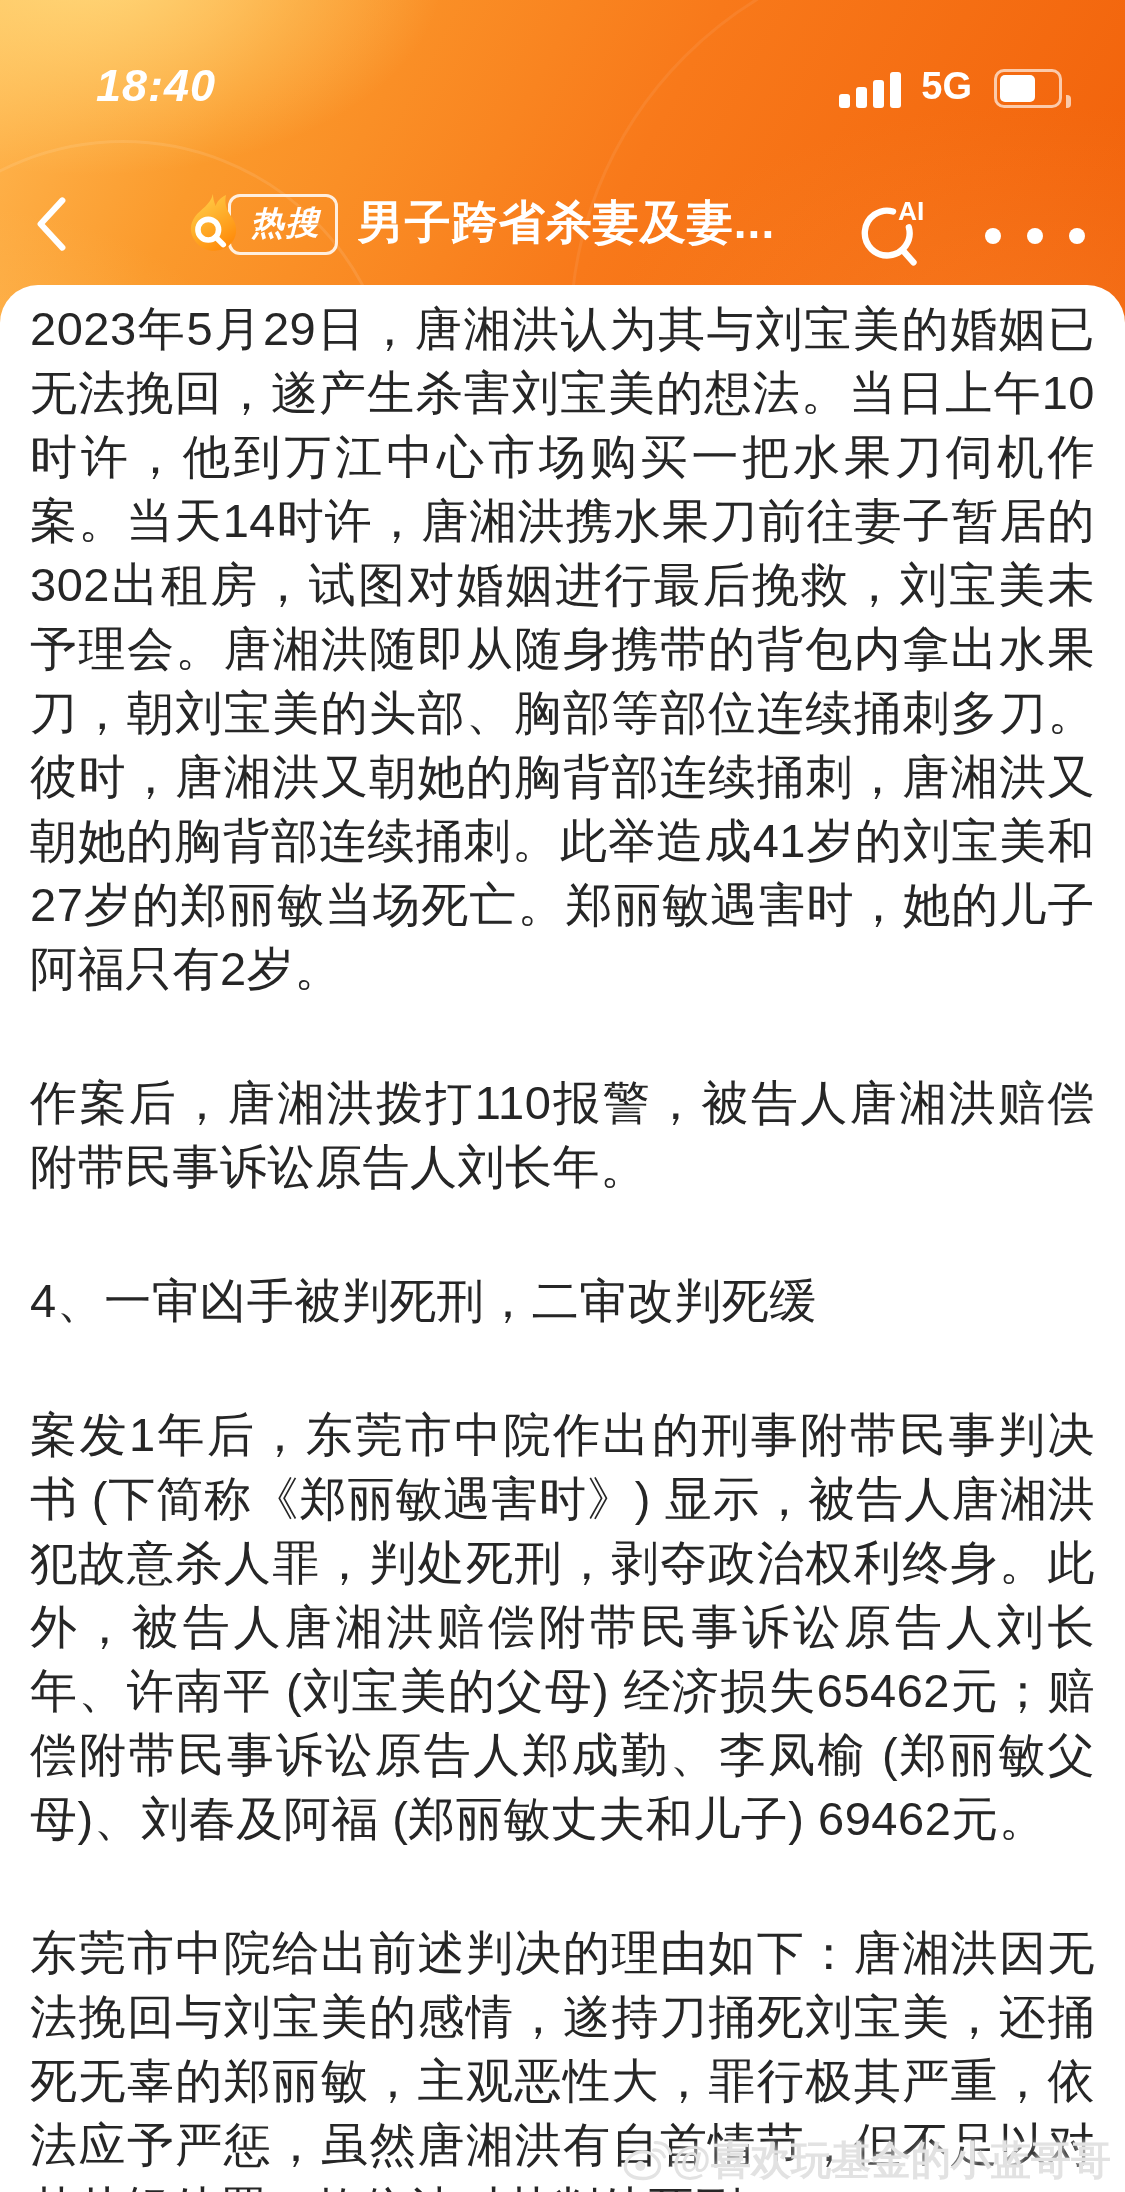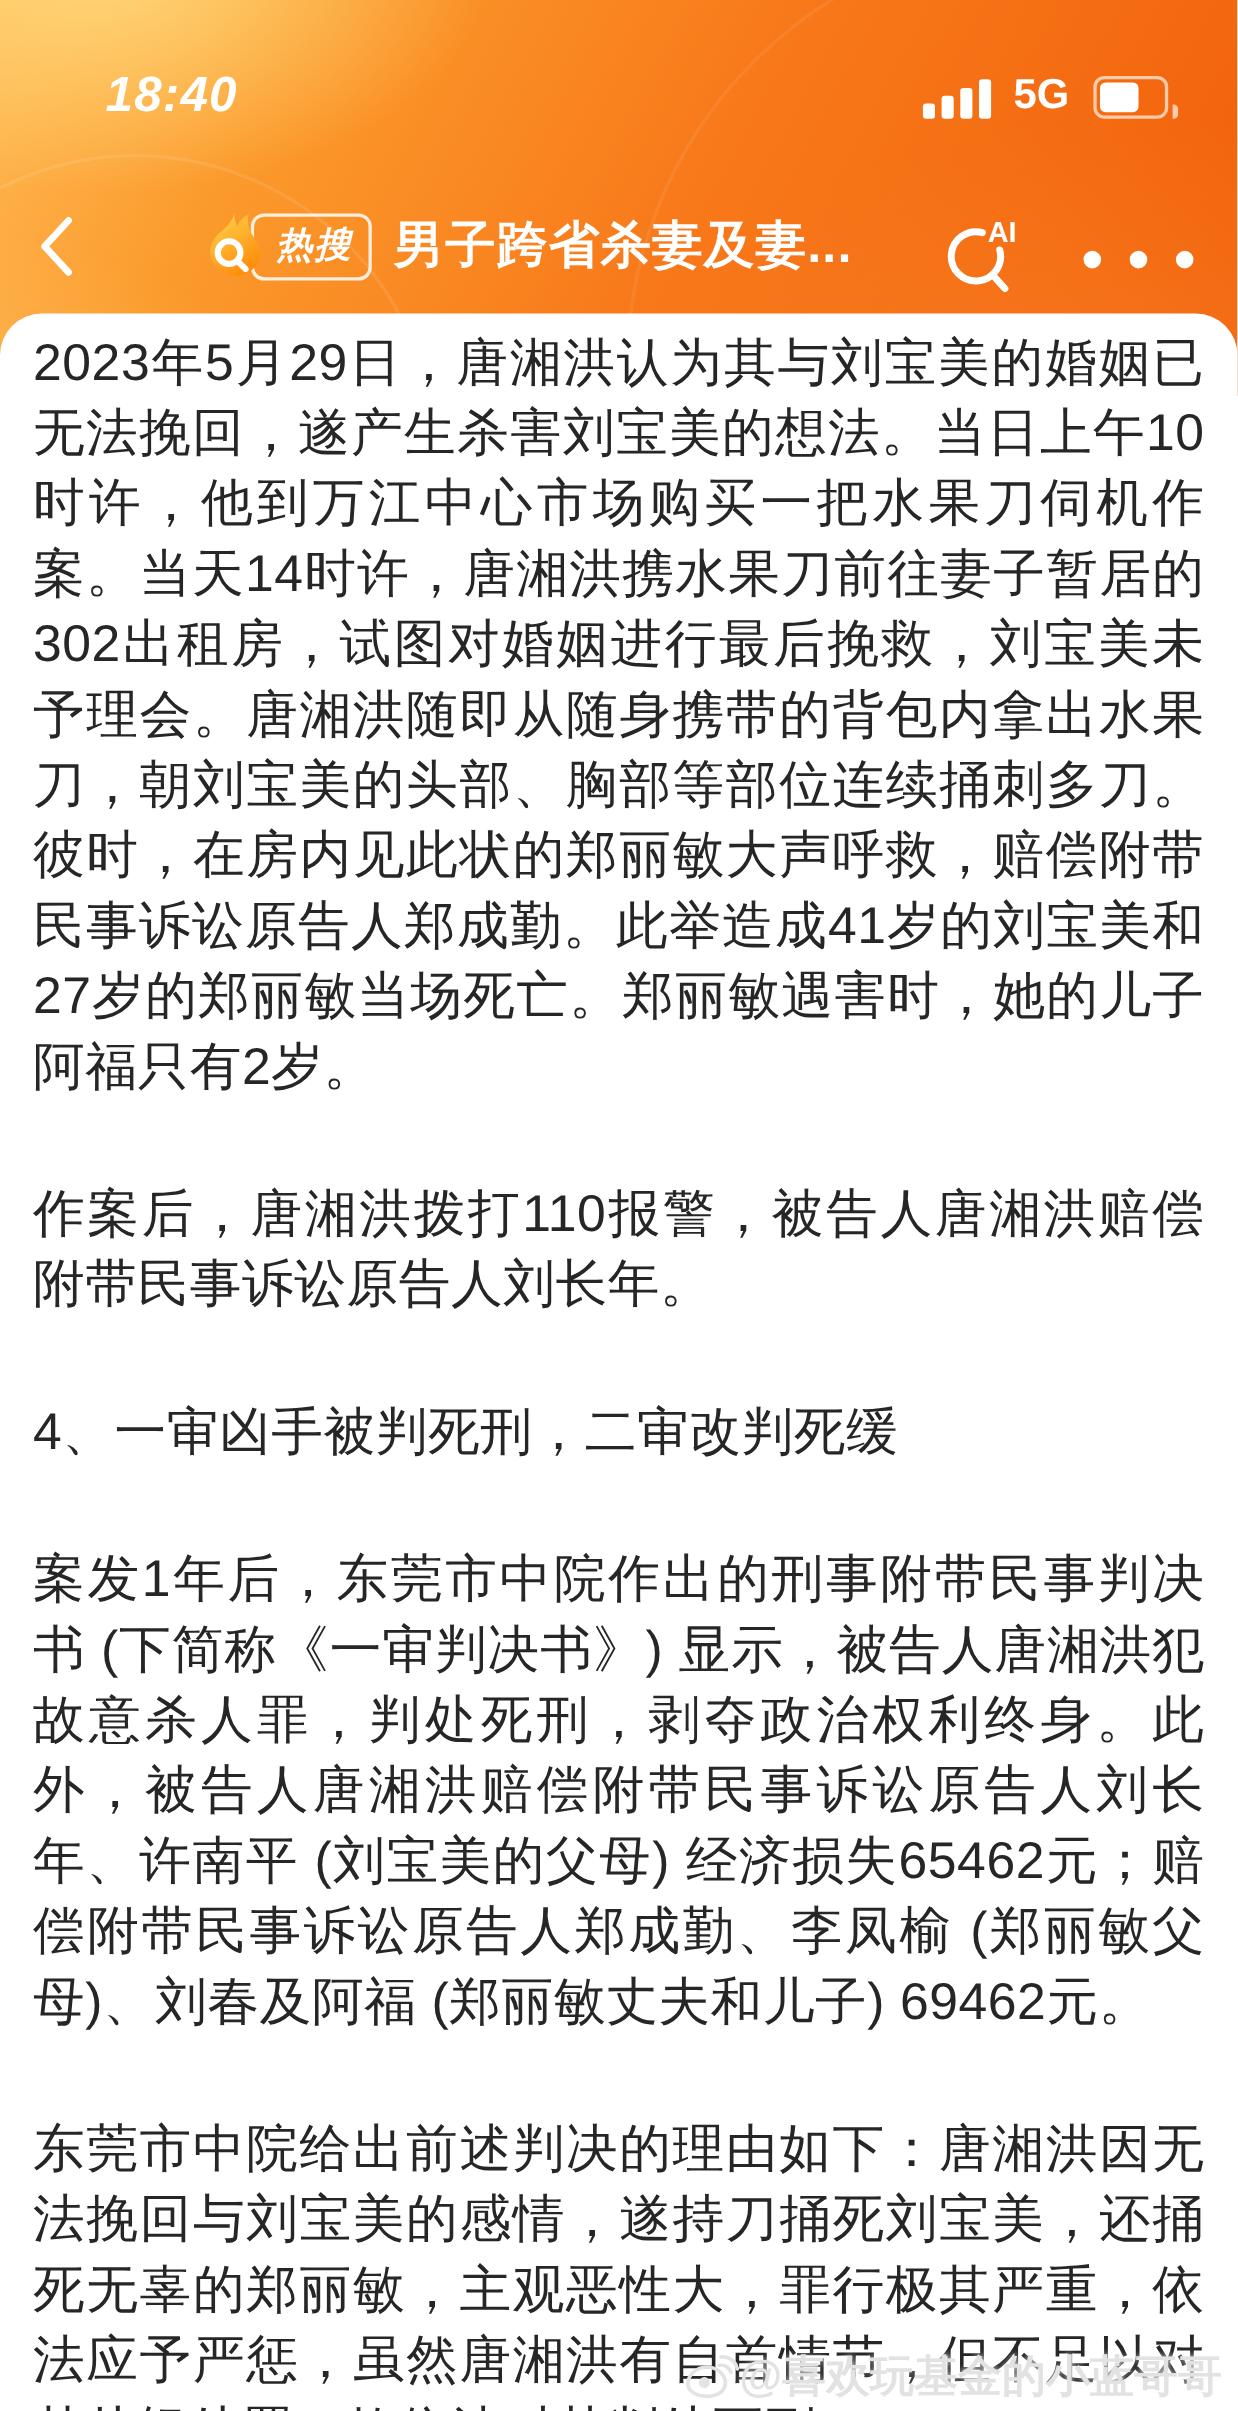--- a/index.html
+++ b/index.html
@@ -144,24 +144,24 @@
         <i></i>
           <i></i>
           <i></i>
       </div>
     </div>
   </div>
 </div>
 
 <div class="card">
   <div id="article">
-      <p>2023年5月29日，唐湘洪认为其与刘宝美的婚姻已无法挽回，遂产生杀害刘宝美的想法。当日上午10时许，他到万江中心市场购买一把水果刀伺机作案。当天14时许，唐湘洪携水果刀前往妻子暂居的302出租房，试图对婚姻进行最后挽救，刘宝美未予理会。唐湘洪随即从随身携带的背包内拿出水果刀，朝刘宝美的头部、胸部等部位连续捅刺多刀。彼时，在房内见此状的郑丽敏大声呼救，赔偿附带民事诉讼原告人郑成勤。此举造成41岁的刘宝美和27岁的郑丽敏当场死亡。郑丽敏遇害时，她的儿子阿福只有2岁。</p>
+      <p>2023年5月29日，唐湘洪认为其与刘宝美的婚姻已无法挽回，遂产生杀害刘宝美的想法。当日上午10时许，他到万江中心市场购买一把水果刀伺机作案。当天14时许，唐湘洪携水果刀前往妻子暂居的302出租房，试图对婚姻进行最后挽救，刘宝美未予理会。唐湘洪随即从随身携带的背包内拿出水果刀，朝刘宝美的头部、胸部等部位连续捅刺多刀。彼时，唐湘洪又朝她的胸背部连续捅刺，唐湘洪又朝她的胸背部连续捅刺。此举造成41岁的刘宝美和27岁的郑丽敏当场死亡。郑丽敏遇害时，她的儿子阿福只有2岁。</p>
       <p>作案后，唐湘洪拨打110报警，被告人唐湘洪赔偿附带民事诉讼原告人刘长年。</p>
       <p>4、一审凶手被判死刑，二审改判死缓</p>
-      <p>案发1年后，东莞市中院作出的刑事附带民事判决书 (下简称《一审判决书》) 显示，被告人唐湘洪犯故意杀人罪，判处死刑，剥夺政治权利终身。此外，被告人唐湘洪赔偿附带民事诉讼原告人刘长年、许南平 (刘宝美的父母) 经济损失65462元；赔偿附带民事诉讼原告人郑成勤、李凤榆 (郑丽敏父母)、刘春及阿福 (郑丽敏丈夫和儿子) 69462元。</p>
+      <p>案发1年后，东莞市中院作出的刑事附带民事判决书 (下简称《郑丽敏遇害时》) 显示，被告人唐湘洪犯故意杀人罪，判处死刑，剥夺政治权利终身。此外，被告人唐湘洪赔偿附带民事诉讼原告人刘长年、许南平 (刘宝美的父母) 经济损失65462元；赔偿附带民事诉讼原告人郑成勤、李凤榆 (郑丽敏父母)、刘春及阿福 (郑丽敏丈夫和儿子) 69462元。</p>
       <p>东莞市中院给出前述判决的理由如下：唐湘洪因无法挽回与刘宝美的感情，遂持刀捅死刘宝美，还捅死无辜的郑丽敏，主观恶性大，罪行极其严重，依法应予严惩，虽然唐湘洪有自首情节，但不足以对其从轻处罚，故依法对其判处死刑。</p>
     </div>
 </div>
 
 <div class="watermark">
   <svg viewBox="0 0 60 50" width="50" height="42">
     <path d="M25 14 C12 14 4 24 4 32 C4 41 14 46 25 46 C37 46 45 40 45 31 C45 23 36 14 25 14 Z" fill="none" stroke="#e3e3e3" stroke-width="4"></path>
     <circle cx="22" cy="31" r="6" fill="#e3e3e3"></circle>
     <path d="M38 12 C43 11 49 14 51 20" fill="none" stroke="#e3e3e3" stroke-width="4" stroke-linecap="round"></path>
     <path d="M40 3 C48 2 56 7 58 16" fill="none" stroke="#e3e3e3" stroke-width="4" stroke-linecap="round"></path>

